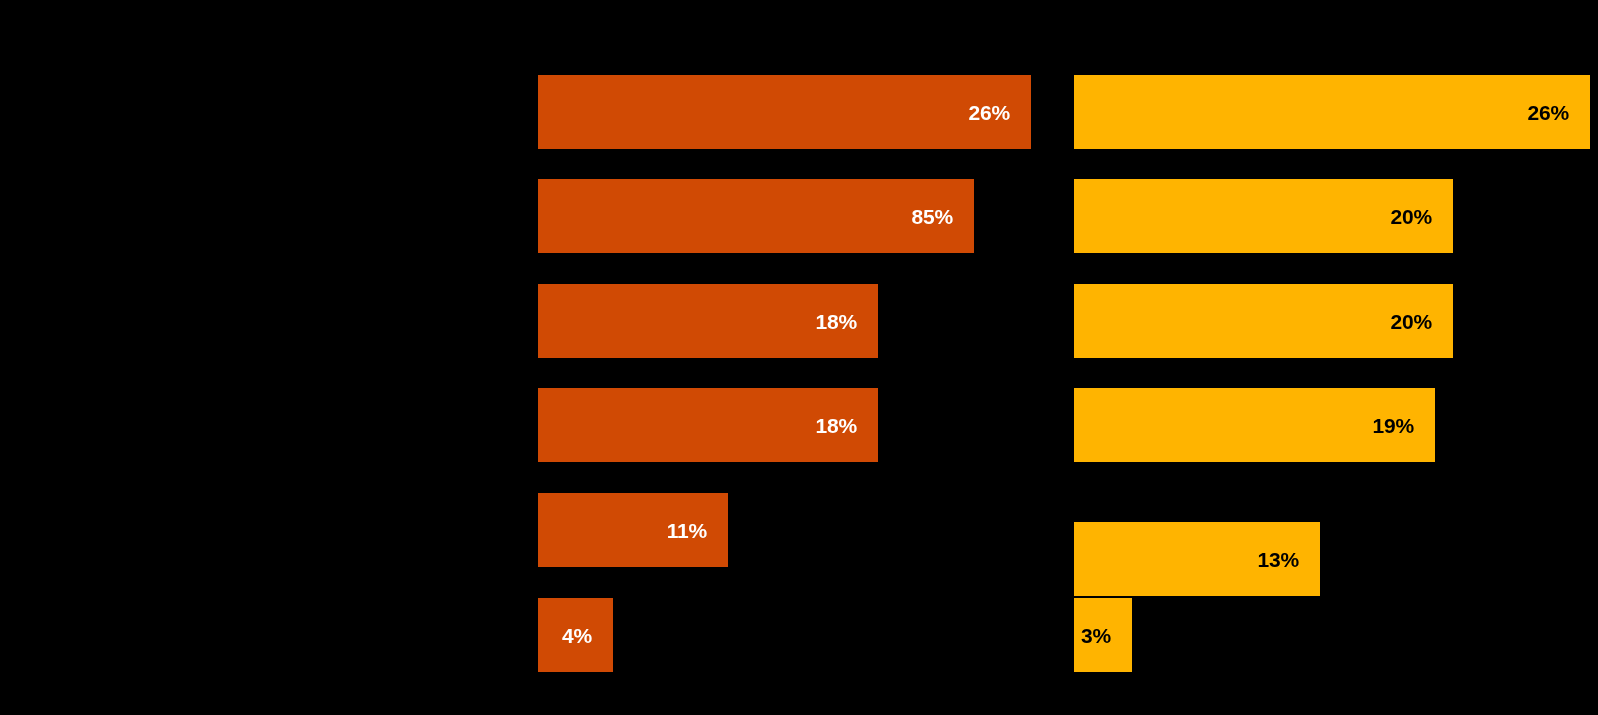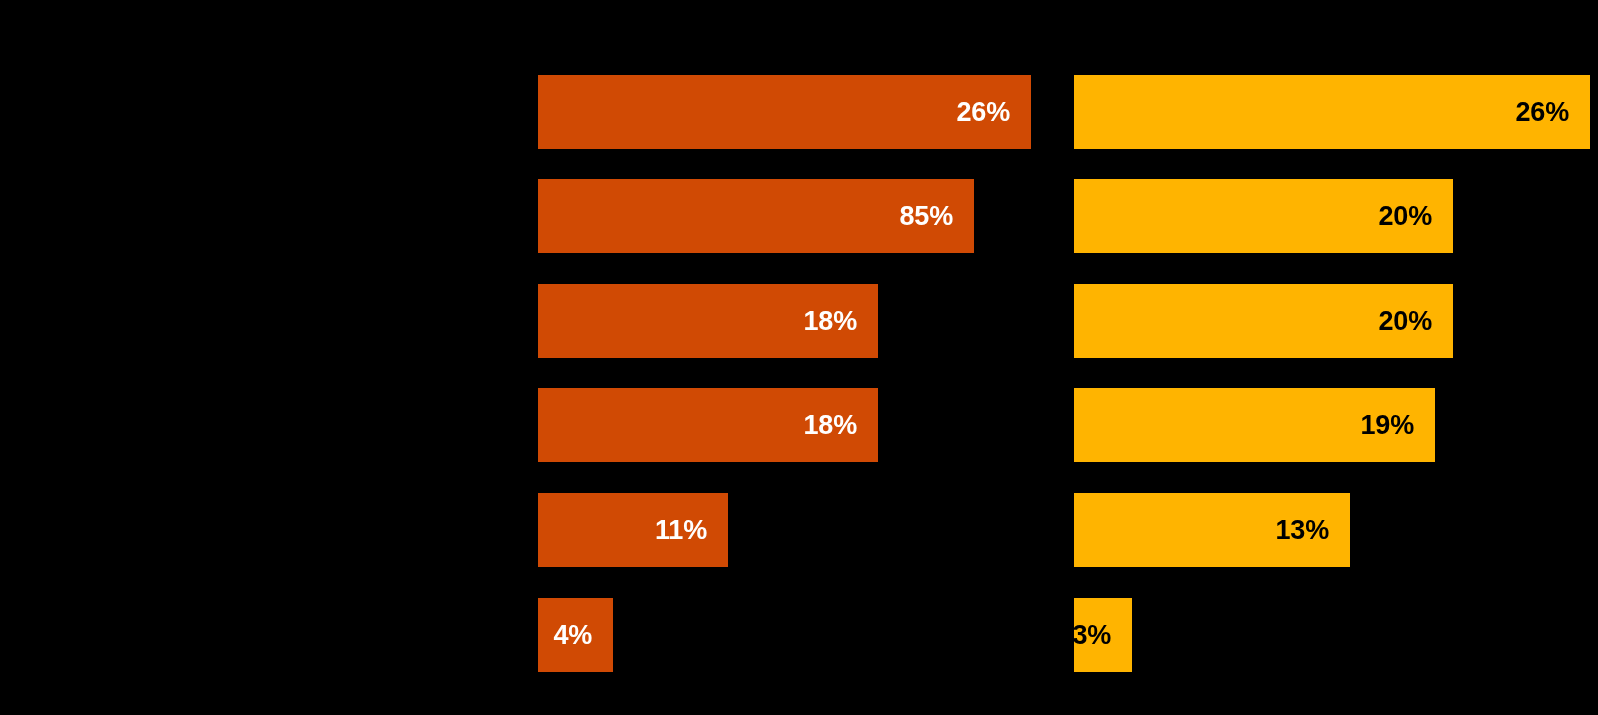--- a/index.html
+++ b/index.html
@@ -37,21 +37,21 @@
     height: 100%;
     box-sizing: border-box;
     display: flex;
     align-items: center;
     justify-content: flex-end;
   }
   .bar-left  { background: #D04A04; }
   .bar-right { background: #FFB400; }
 
   .bar-label {
-    font-size: 27px;
+    font-size: 21px;
     font-weight: bold;
     letter-spacing: -0.2px;
     line-height: 1;
     padding-right: 21px;
     white-space: nowrap;
     user-select: none;
   }
   .label-on-orange { color: #FFFFFF; }
   .label-on-yellow { color: #000000; }
 </style>
@@ -108,21 +108,21 @@
       <div class="bar bar-right" style="width:379px;">
         <span class="bar-label label-on-yellow">20%</span>
       </div>
     </div>
     <div class="bar-row" style="left:1074px; top:388px; width:524px;padding-left:8px;">
       <div class="bar bar-right" style="width:361px;">
         <span class="bar-label label-on-yellow">19%</span>
       </div>
     </div>
     <div class="bar-row" style="left:1074px; top:493px; width:524px;">
-      <div class="bar bar-right" style="width:276px;">
+      <div class="bar bar-right" style="width:246px;margin-top:29px;">
         <span class="bar-label label-on-yellow">13%</span>
       </div>
     </div>
     <div class="bar-row" style="left:1074px; top:598px; width:524px;">
       <div class="bar bar-right" style="width:58px;">
         <span class="bar-label label-on-yellow">3%</span>
       </div>
     </div>
   </div>
 

